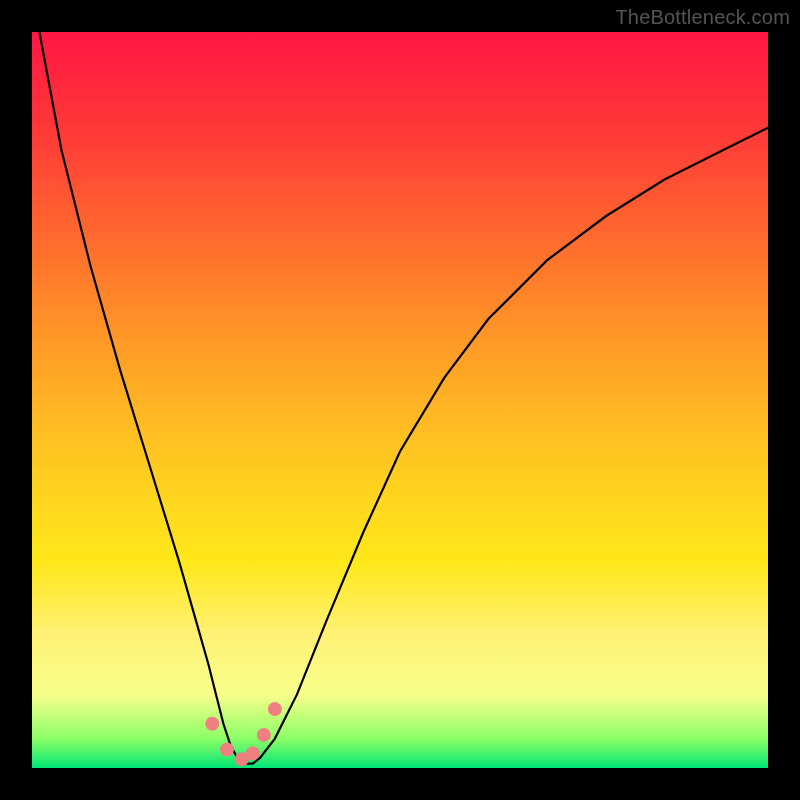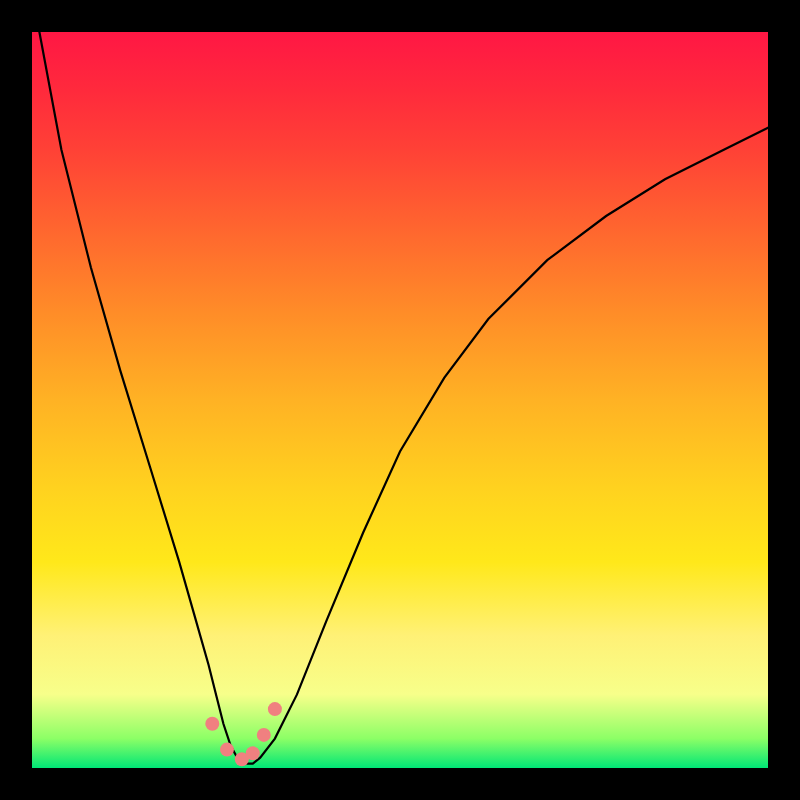--- a/index.html
+++ b/index.html
@@ -53,20 +53,21 @@
     font-size: 20px;
     letter-spacing: 0.2px;
     user-select: none;
   }
 </style>
 </head>
 <body>
 
 <div class="frame">
 
+  <div class="attribution">TheBottleneck.com</div>
 
   <div class="plot">
     <svg class="curve" viewBox="0 0 736 736" preserveAspectRatio="none">
       <path id="curve-path" fill="none" stroke="#000000" stroke-width="2.2" stroke-linecap="round" d="M7.4 0.0 L29.4 117.8 L58.9 235.5 L88.3 338.6 L117.8 434.2 L147.2 529.9 L161.9 581.4 L176.6 633.0 L184.0 662.4 L191.4 691.8 L198.7 713.9 L206.1 727.2 L213.4 731.6 L220.8 731.6 L228.2 725.7 L242.9 706.6 L265.0 662.4 L294.4 588.8 L331.2 500.5 L368.0 419.5 L412.2 345.9 L456.3 287.0 L515.2 228.2 L574.1 184.0 L633.0 147.2 L691.8 117.8 L736.0 95.7 "></path>
     </svg>
     <svg class="dots" viewBox="0 0 736 736" preserveAspectRatio="none">
       <g id="dots-group">
           <circle cx="180.3" cy="691.8" r="7" fill="#f08080"></circle>
           <circle cx="195.0" cy="717.6" r="7" fill="#f08080"></circle>
           <circle cx="209.8" cy="727.2" r="7" fill="#f08080"></circle>

